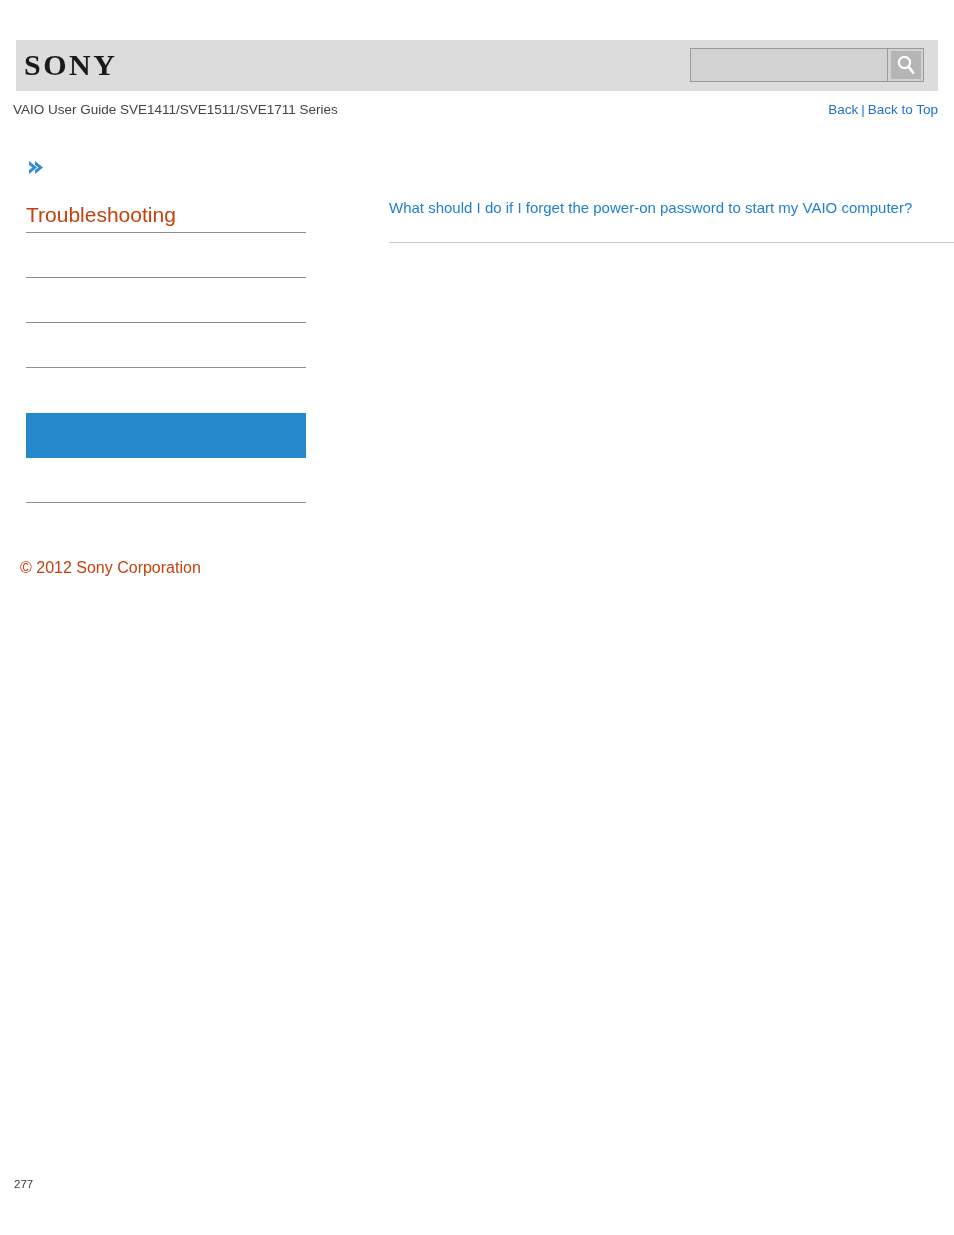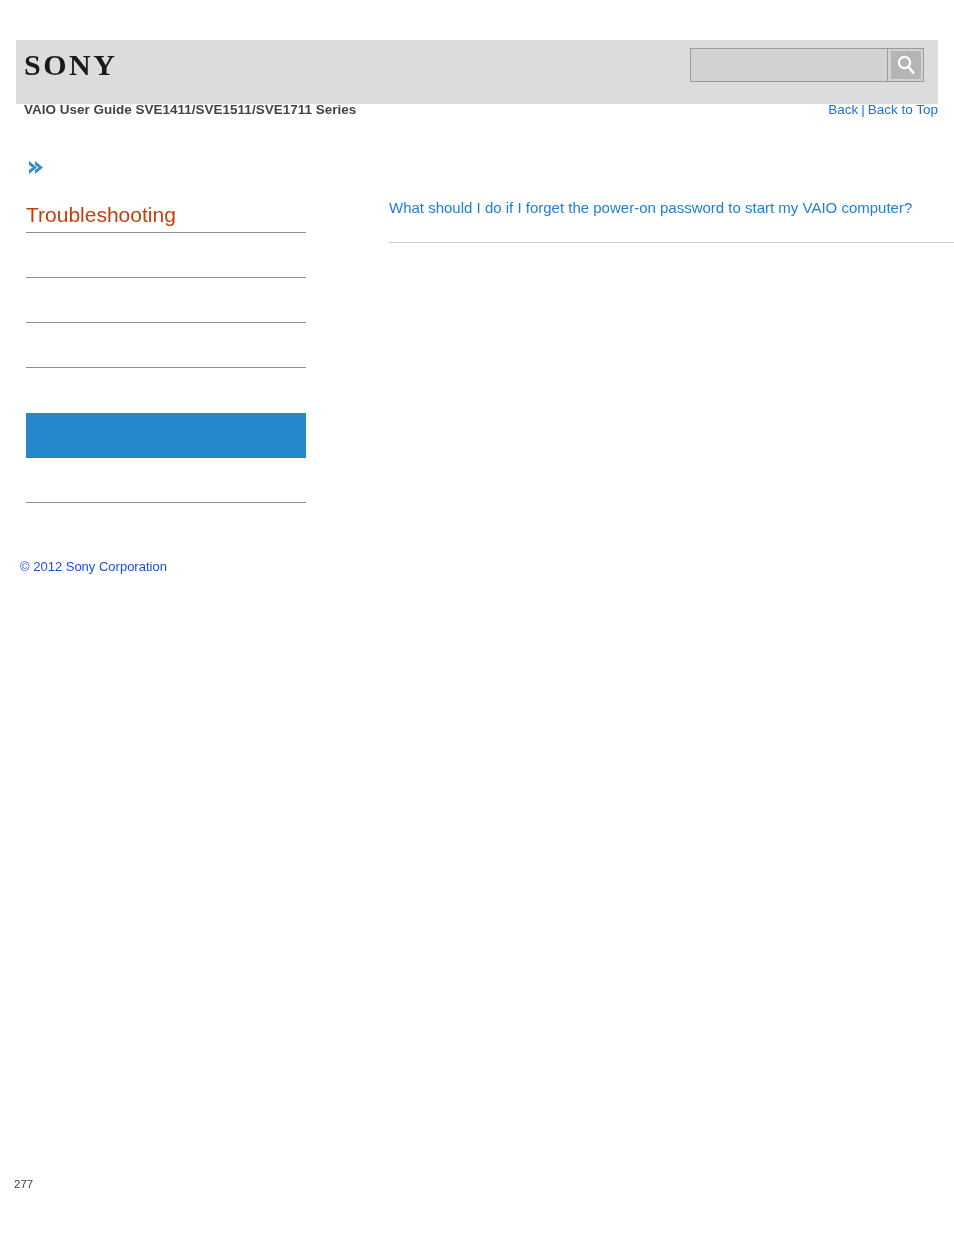--- a/index.html
+++ b/index.html
@@ -15,21 +15,21 @@
     color: #333333;
     overflow: hidden;
   }
 
   
   .header-band {
     position: absolute;
     left: 16px;
     top: 40px;
     width: 922px;
-    height: 64px;
+    height: 51px;
     background: #dcdcdc;
     box-sizing: border-box;
   }
   .sony-logo {
     position: absolute;
     left: 8px;
     top: 6px;
     font-family: "Liberation Serif", serif;
     font-size: 30px;
     font-weight: bold;
@@ -78,26 +78,25 @@
     height: 28px;
     background: #b5b5b5;
     display: flex;
     align-items: center;
     justify-content: center;
   }
 
   
   .guide-title {
     position: absolute;
-    left: 24px;
+    left: 13px;
     top: 102px;
     font-size: 13.5px;
     color: #444444;
     white-space: nowrap;
-    font-weight: bold;
   }
   .top-links {
     position: absolute;
     right: 16px;
     top: 102px;
     font-size: 13.5px;
     white-space: nowrap;
     text-align: center;
   }
   .top-links a {
@@ -154,22 +153,22 @@
   }
   .side-item-label {
     padding-left: 2px;
   }
 
   
   .copyright {
     position: absolute;
     left: 20px;
     top: 559px;
-    font-size: 13px;
-    color: #1d4ed8;
+    font-size: 16px;
+    color: #c2410c;
   }
 
   
   .main {
     position: absolute;
     left: 346px;
     top: 198px;
     width: 580px;
     margin-left: 43px;
   }

